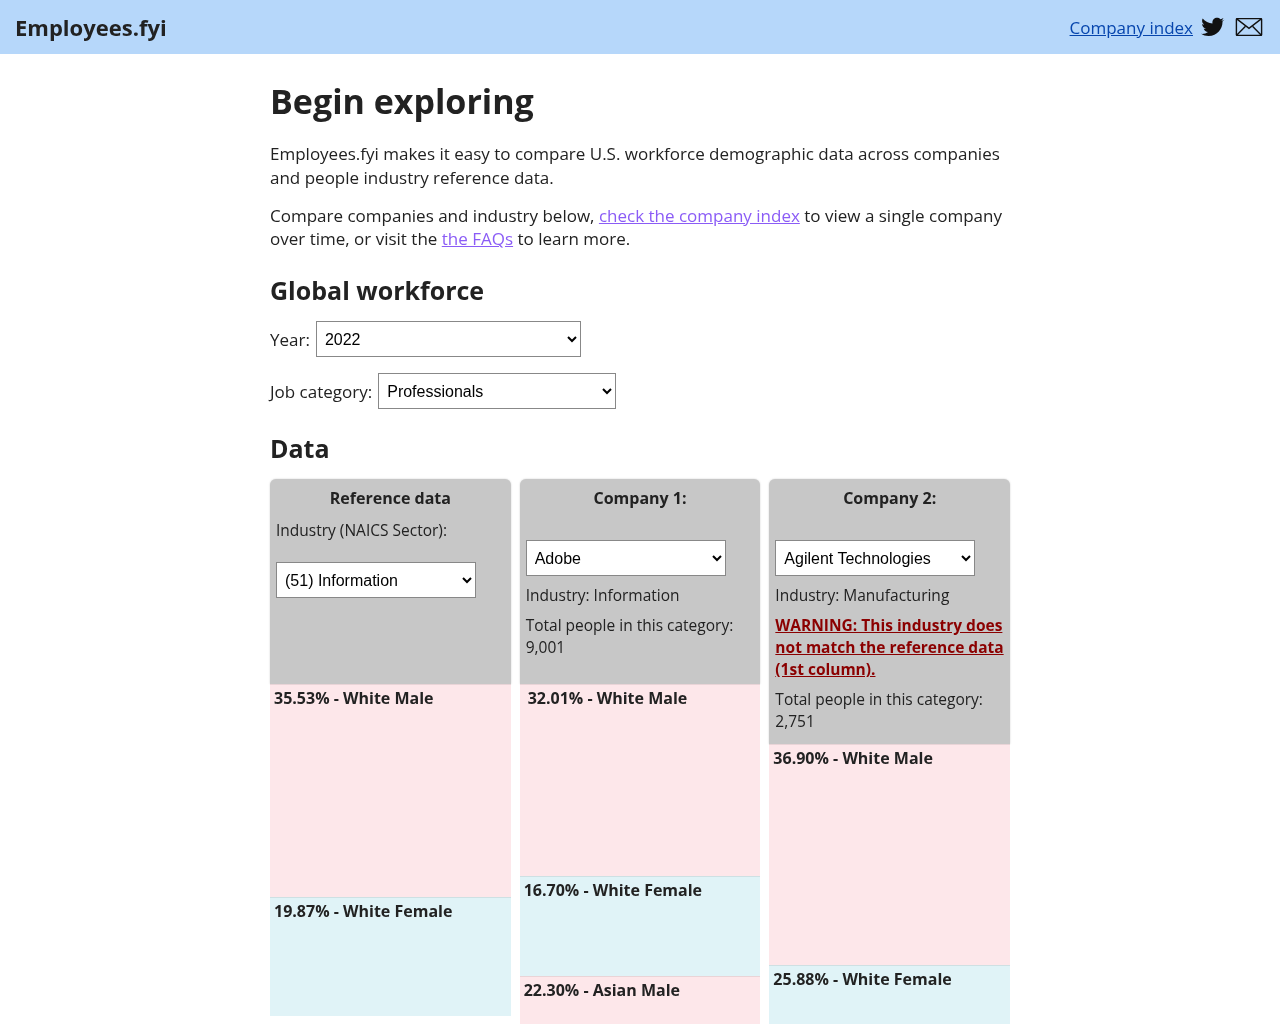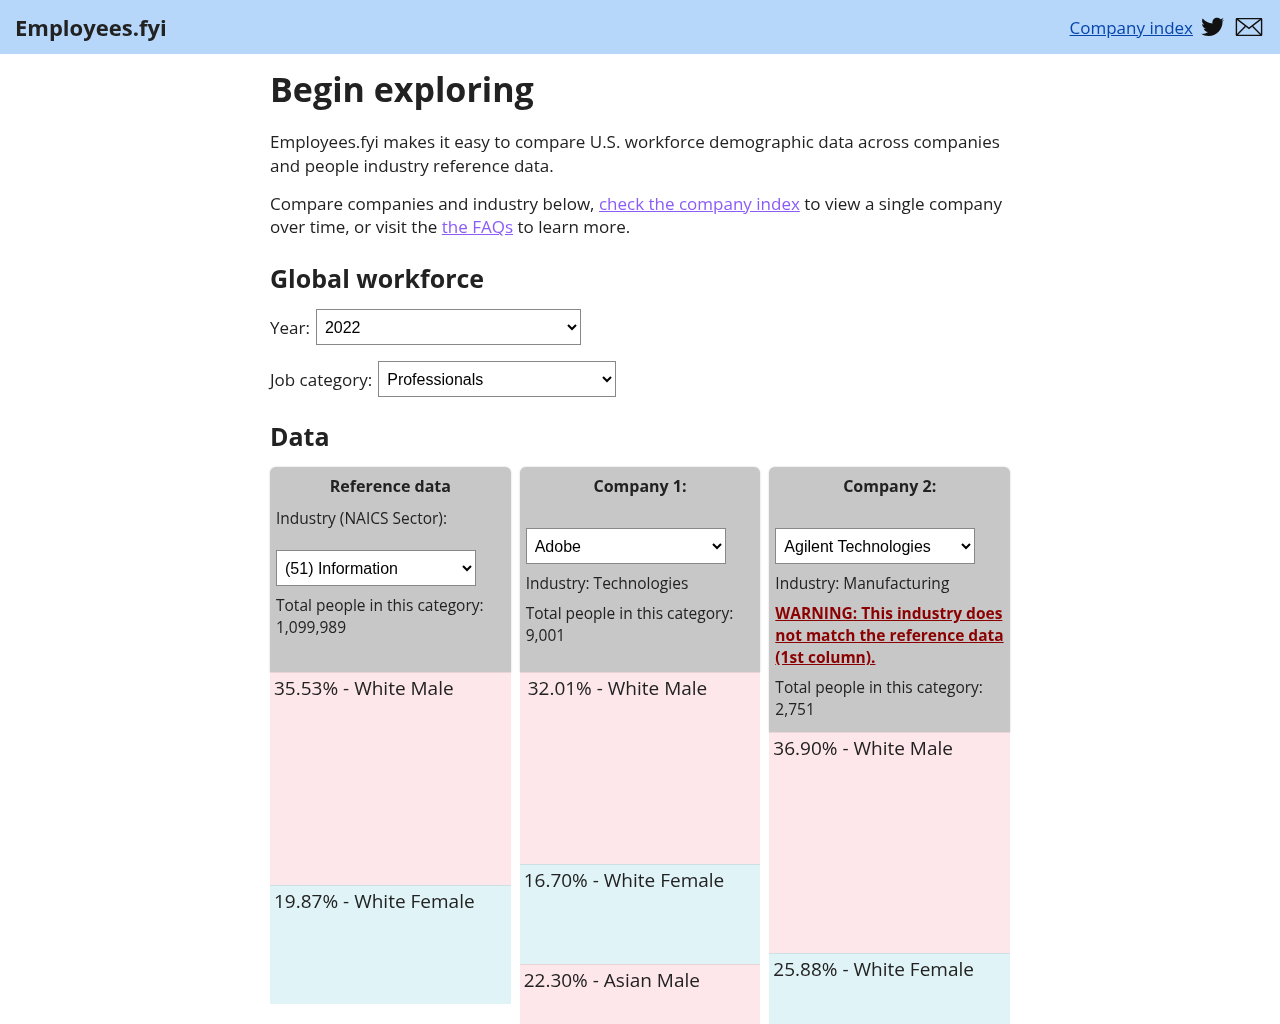--- a/index.html
+++ b/index.html
@@ -47,21 +47,21 @@
   }
   .icon-btn svg { width: 28px; height: 24px; }
   .container {
     max-width: 740px;
     margin: 0 auto;
     padding: 0 0 40px 0;
   }
   h1 {
     font-size: 34px;
     font-weight: 700;
-    margin: 12px 0 18px 0;
+    margin: 24px 0 18px 0;
   }
   h2 {
     font-size: 25px;
     font-weight: 700;
     margin: 22px 0 14px 0;
   }
   p { font-size: 17px; line-height: 1.4; margin: 0 0 14px 0; }
   a.inline { color: #8b5cf6; text-decoration: underline; }
   .selector-row {
     display: flex;
@@ -112,24 +112,25 @@
     font-size: 15.5px;
     display: block;
     margin-top: 8px;
     cursor: pointer;
   }
   .bars {
     display: flex;
     flex-direction: column;
   }
   .bar {
-    font-size: 19px;
+    font-size: 16px;
     padding: 2px 4px 0 4px;
     border-top: 1px solid rgba(0,0,0,0.08);
     overflow: hidden;
+    font-weight: bold;
   }
   .bar.pink { background: #fde7ea; }
   .bar.blue { background: #e0f3f7; }
 </style>
 </head>
 <body>
 
 <div class="topbar">
   <div class="brand">Employees.fyi</div>
   <div class="nav-right">
@@ -180,35 +181,34 @@
 
   <div class="data-grid">
 
     <div class="col">
       <div class="col-head">
         <div class="col-title">Reference data</div>
         <label>Industry (NAICS Sector):</label><br>
         <select>
           <option>(51) Information</option>
         </select>
-        <span class="small">Total people in this category: 1,099,989</span>
       </div>
       <div class="bars" id="bars-0">
           <div class="bar pink" style="height: 213px;">35.53% - White Male</div>
           <div class="bar blue" style="height: 119px;">19.87% - White Female</div>
         </div>
     </div>
 
     <div class="col">
       <div class="col-head">
         <div class="col-title">Company 1:</div>
         <select>
           <option>Adobe</option>
         </select>
-        <span class="small">Industry: Technologies</span>
+        <span class="small">Industry: Information</span>
         <span class="small">Total people in this category: 9,001</span>
       </div>
       <div class="bars" id="bars-1">
           <div class="bar pink" style="height: 192px; padding-left: 8px;">32.01% - White Male</div>
           <div class="bar blue" style="height: 100px;">16.70% - White Female</div>
           <div class="bar pink" style="height: 134px;">22.30% - Asian Male</div>
         </div>
     </div>
 
     <div class="col">

